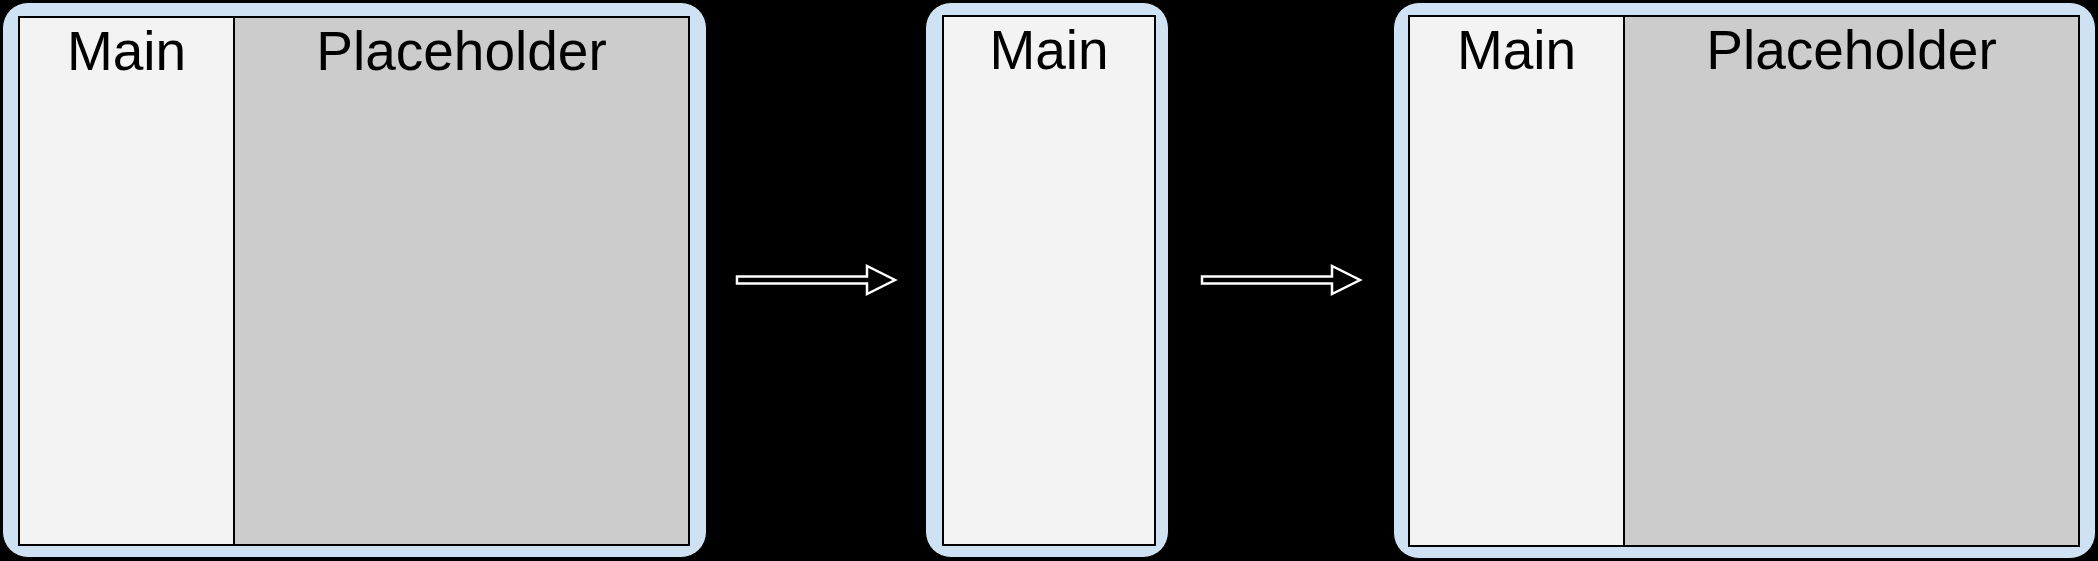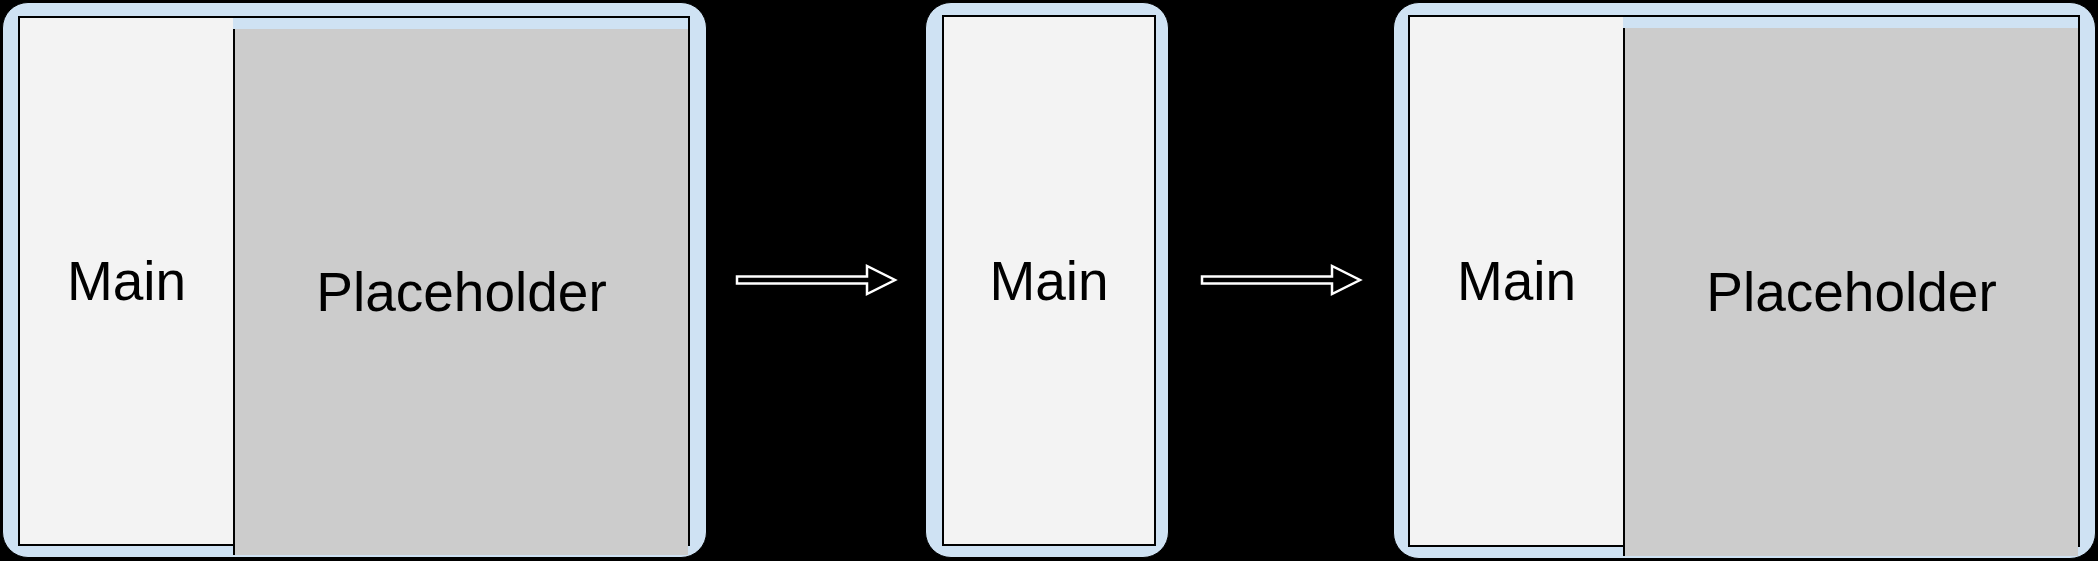--- a/index.html
+++ b/index.html
@@ -18,30 +18,28 @@
     border: 1px solid var(--pane-border, #000000);
     border-radius: 26px;
   }
   .frame-inner {
     position: absolute;
     display: flex;
     border: 2px solid var(--pane-border, #000000);
   }
   .pane {
     display: flex;
-    align-items: center;
     justify-content: center;
     height: 100%;
   }
   .pane.main { background: var(--main-pane, #f3f3f3); }
   .pane.placeholder {
     background: var(--placeholder-pane, #cccccc);
     border-left: 2px solid var(--pane-border, #000000);
     flex: 1;
-    margin-top: 11px;
   }
   .pane-label {
     font-size: 55px;
     line-height: 1.2;
     color: #000;
     white-space: nowrap;
   }
   
   #frame-1 { left: 2px; top: 2px; width: 705px; height: 556px; }
   #frame-1 .frame-inner { left: 15px; top: 13px; width: 672px; height: 530px; }

